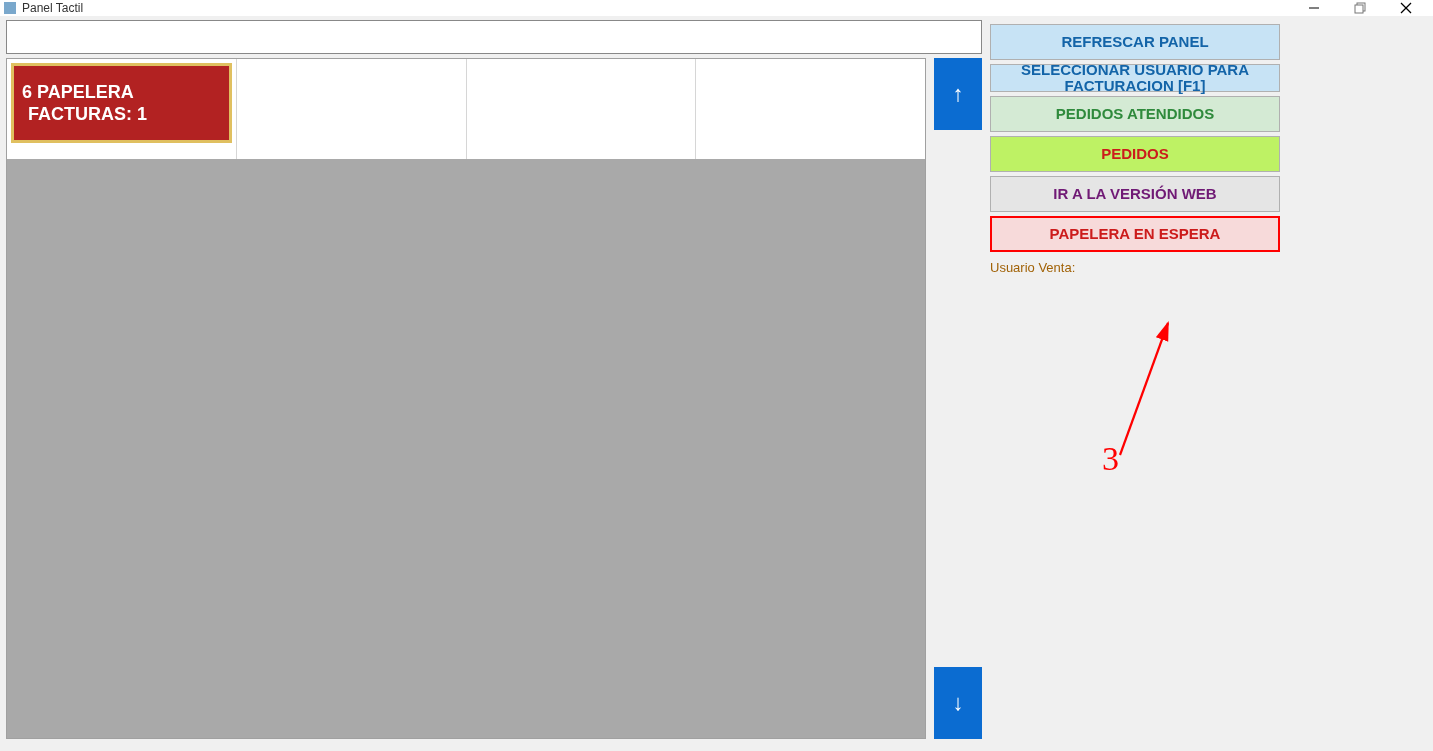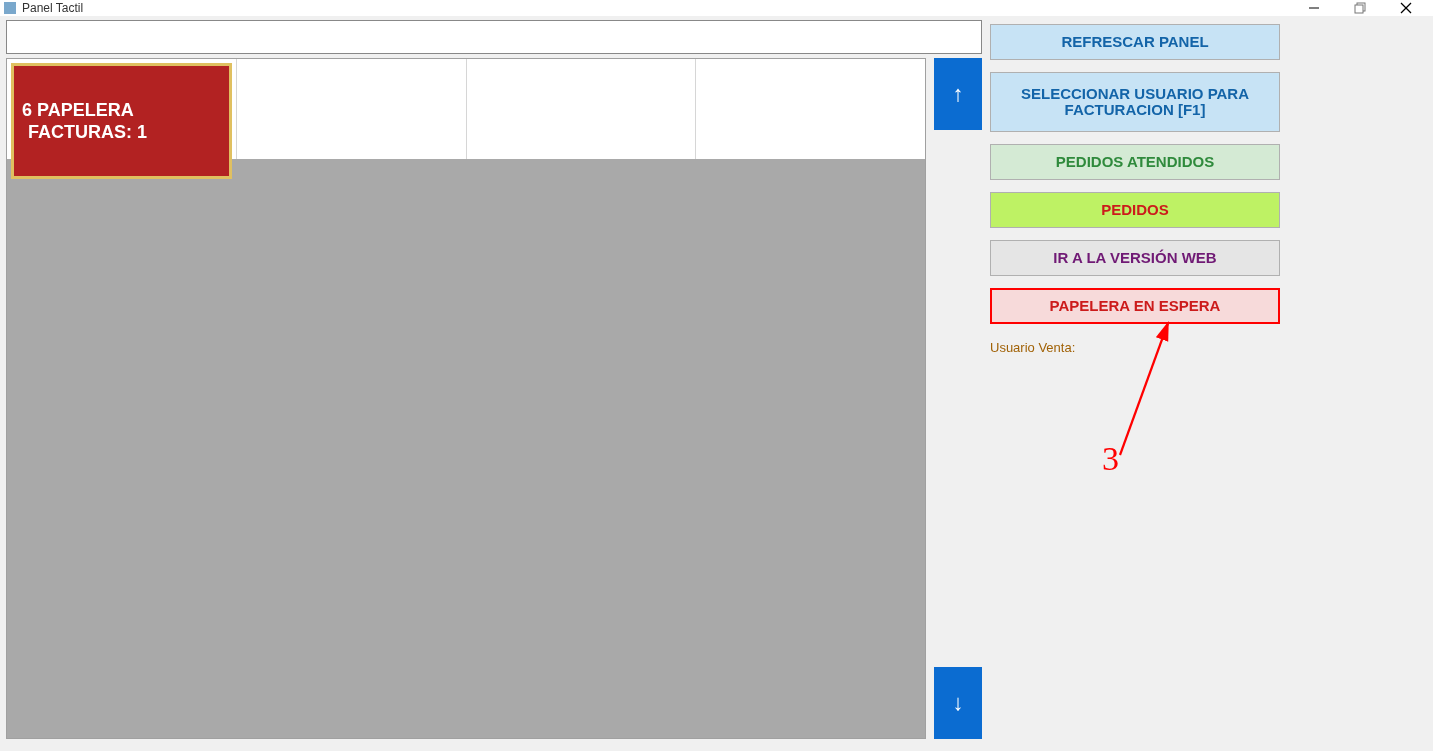--- a/index.html
+++ b/index.html
@@ -74,21 +74,21 @@
       border-right: 1px solid #d6d6d6;
       padding: 4px;
       position: relative;
     }
     .grid-cell-slot:last-child { border-right: none; }
     .tile {
       position: relative;
       background: #b22222;
       color: #fff;
       font-weight: bold;
-      height: 116px;
+      height: 80px;
       border: 3px solid #e0c060;
       padding: 10px 8px;
       font-size: 18px;
       line-height: 1.25;
       display: flex;
       flex-direction: column;
       justify-content: center;
     }
     .scroll-col {
       width: 48px;
@@ -101,34 +101,34 @@
       color: #fff;
       border: none;
       height: 72px;
       font-size: 22px;
       display: flex; align-items: center; justify-content: center;
     }
     .right-column {
       flex: 0 0 290px;
       display: flex;
       flex-direction: column;
-      gap: 12px;
+      gap: 4px;
       padding-top: 4px;
       position: relative;
     }
     .side-btn {
       height: 36px;
       border: 1px solid #b0b0b0;
       font-size: 15px;
       font-weight: bold;
       display: flex; align-items: center; justify-content: center;
       text-align: center;
       line-height: 1.1;
     }
-    .side-btn.tall { height: 60px; padding: 0 6px; }
+    .side-btn.tall { height: 28px; padding: 0 6px; }
     .btn-blue  { background: #c7e3f5; color: #1364a8; }
     .btn-green { background: #d4ead4; color: #2f8a3c; }
     .btn-pink  { background: #bef264; color: #cc1b1b; }
     .btn-gray  { background: #e5e5e5; color: #701a75; }
     .btn-highlight {
       background: #f7dada;
       color: #cc1b1b;
       border: 2px solid #ff0000;
       font-weight: bold;
     }

